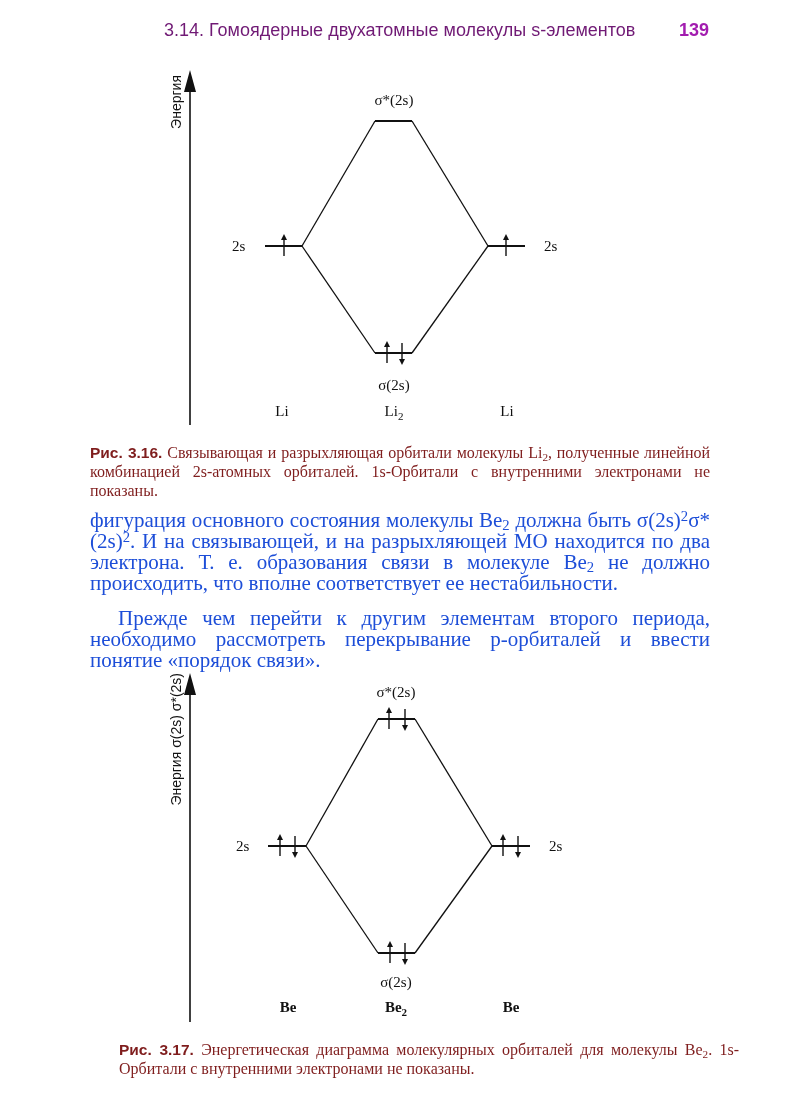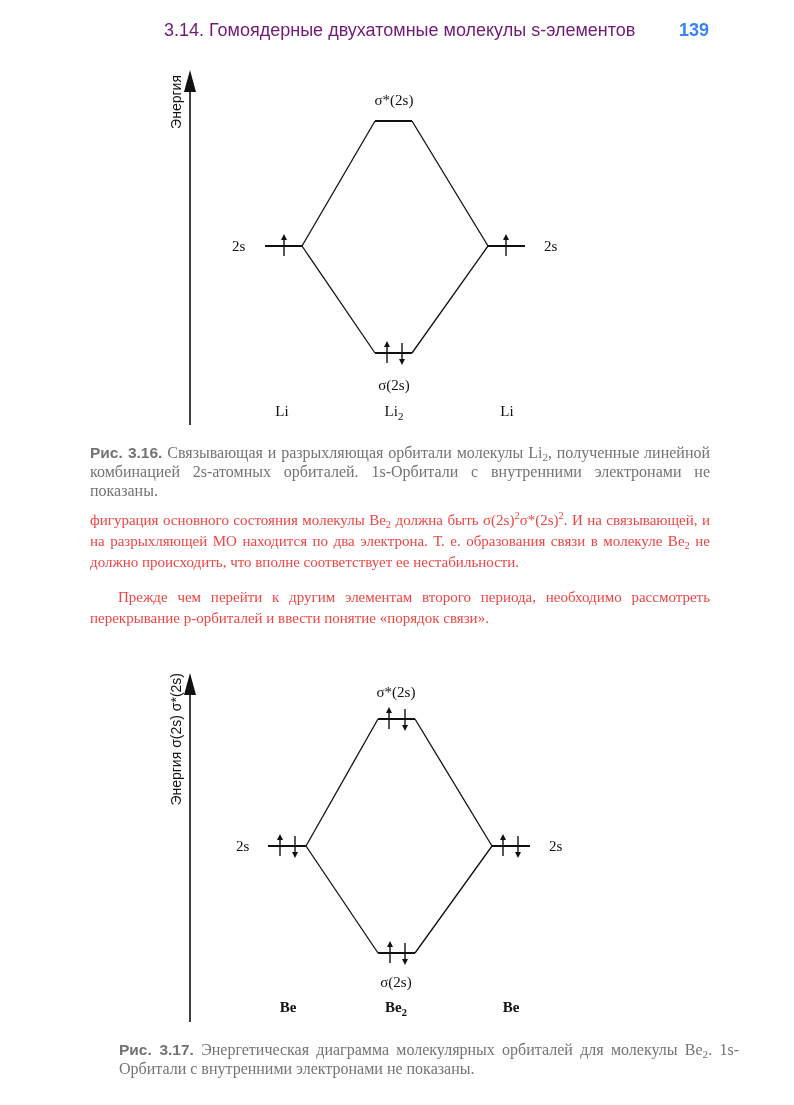--- a/index.html
+++ b/index.html
@@ -1,26 +1,26 @@
 <!DOCTYPE html>
 <html><head>
 <meta charset="utf-8">
 <style>
   html, body { margin: 0; padding: 0; background: #ffffff; }
   body { width: 794px; height: 1105px; position: relative; overflow: hidden; color: #111; }
   .header { position: absolute; left: 164px; top: 20px; width: 545px; height: 26px; }
   .running-title { position: absolute; left: 0; top: 0; font-family: "Liberation Sans", sans-serif; font-size: 18px; color: #701a75; white-space: nowrap; }
-  .page-number { position: absolute; right: 0; top: 0; font-family: "Liberation Sans", sans-serif; font-size: 18px; font-weight: bold; color: #3b82f6; }
+  .page-number { position: absolute; right: 0; top: 0; font-family: "Liberation Sans", sans-serif; font-size: 18px; font-weight: bold; color: #a21caf; }
   .fig { position: absolute; left: 0; }
   .fig svg { display: block; }
   .lbl { font-family: "Liberation Serif", serif; font-size: 15px; fill: #111; }
   .axis-lbl { font-family: "Liberation Sans", sans-serif; font-size: 14px; fill: #111; }
-  .caption { position: absolute; left: 90px; width: 620px; font-family: "Liberation Serif", serif; font-size: 16px; line-height: 19px; text-align: justify; color: #737373; }
+  .caption { position: absolute; left: 90px; width: 620px; font-family: "Liberation Serif", serif; font-size: 16px; line-height: 19px; text-align: justify; color: #7f1d1d; }
   .caption .fig-num { font-family: "Liberation Sans", sans-serif; font-weight: bold; font-size: 15.5px; }
-  .body-text { position: absolute; left: 90px; width: 620px; font-family: "Liberation Serif", serif; font-size: 15px; line-height: 21px; text-align: justify; color: #ef4444; }
+  .body-text { position: absolute; left: 90px; width: 620px; font-family: "Liberation Serif", serif; font-size: 21px; line-height: 21px; text-align: justify; color: #1d4ed8; }
   .body-text p { margin: 0; }
   .body-text p.indent { text-indent: 28px; margin-top: 14px; }
   sub { font-size: 70%; vertical-align: -3px; line-height: 0; }
   sup { font-size: 70%; vertical-align: 6px; line-height: 0; }
 </style>
 </head>
 <body>
 
 <div class="header">
   <span class="running-title">3.14. Гомоядерные двухатомные молекулы s-элементов</span>

